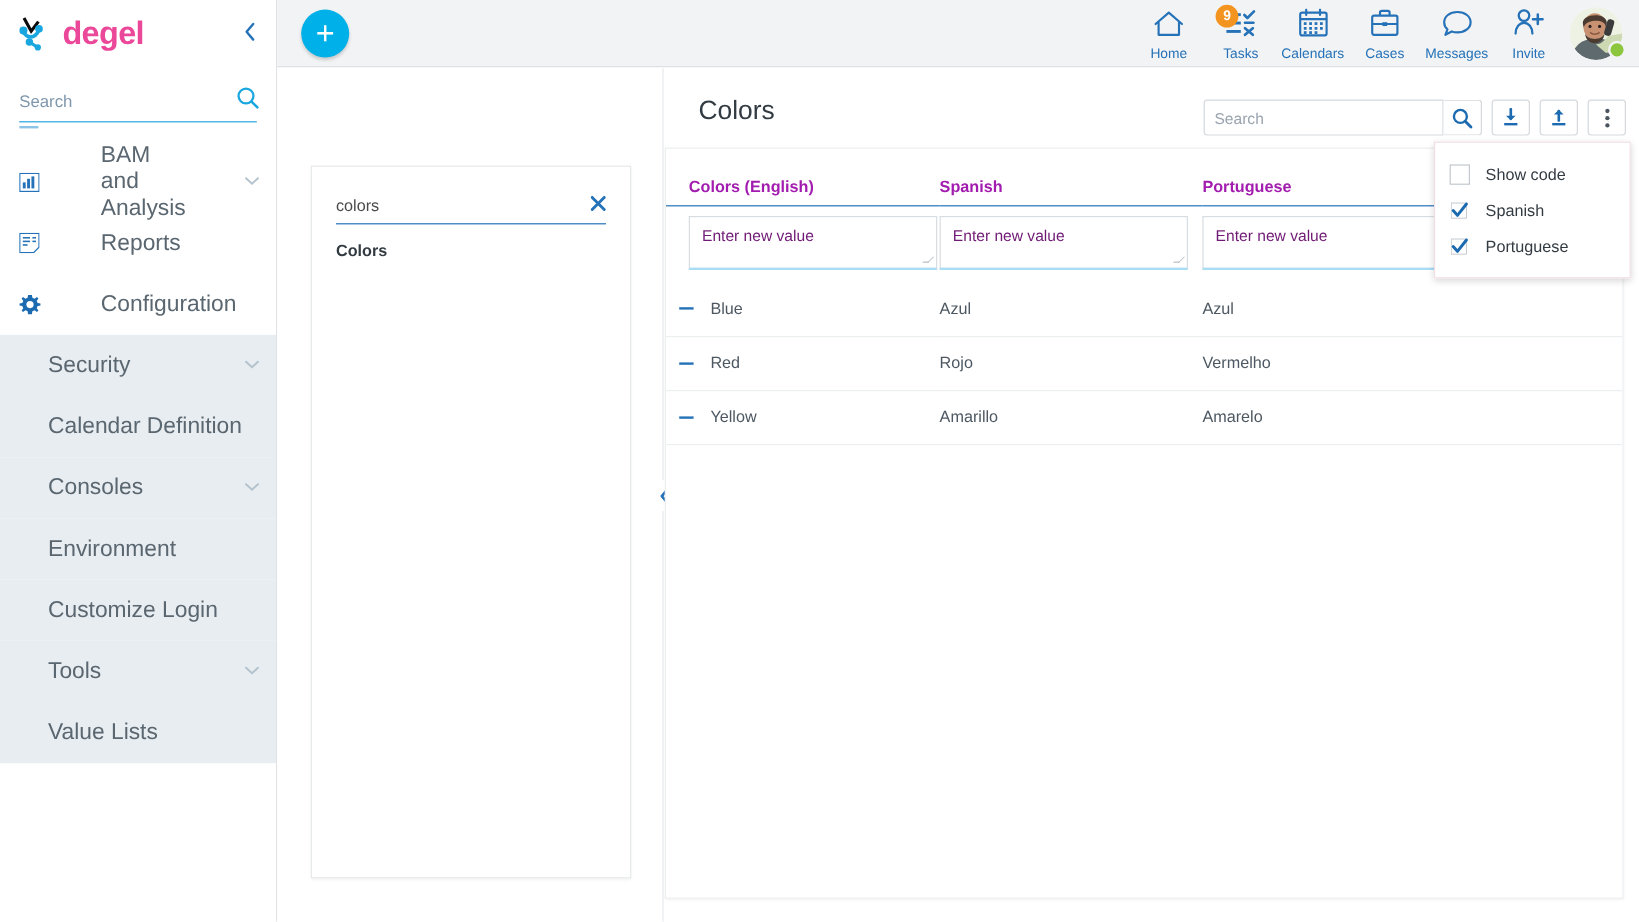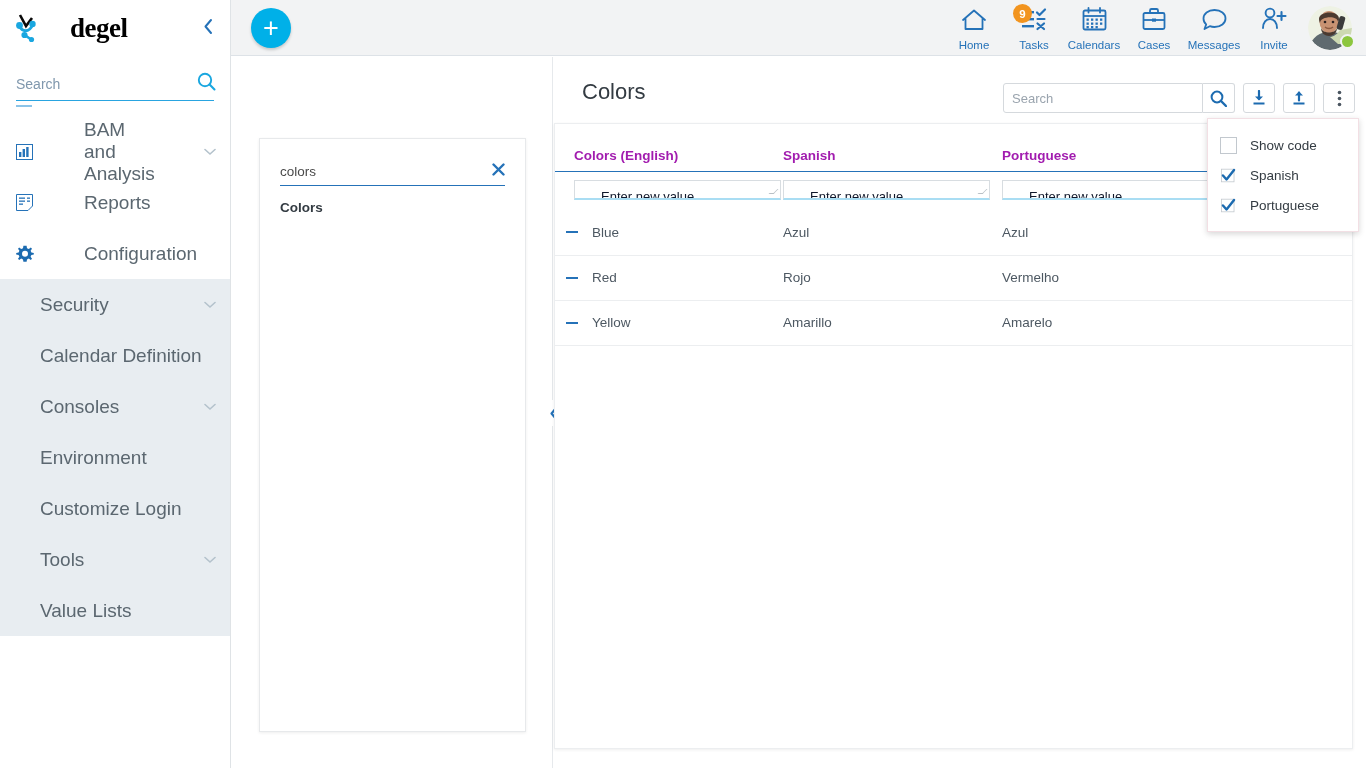--- a/index.html
+++ b/index.html
@@ -20,22 +20,22 @@
   }
   #brand {
     height: 56px;
     display: flex; align-items: center;
     padding: 0 14px 0 16px;
     background: #ffffff;
   }
   #brand .logo-mark { width: 34px; height: 32px; flex: 0 0 34px; }
   #brand .logo-word {
     font-size: 27px; font-weight: bold; letter-spacing: -0.5px;
-    color: #000000; margin-left: 20px;
-    font-family: Liberation Serif, serif;
+    color: #ec4899; margin-left: 2px;
+    font-family: Liberation Sans, sans-serif;
   }
   #collapse-sidebar {
     margin-left: auto; color: #2572b8; font-size: 18px;
     cursor: pointer; line-height: 1; padding: 4px 2px;
   }
 
   #sidebar-search {
     margin: 16px 16px 0 16px;
     border-bottom: 1px solid #29a4e0;
     display: flex; align-items: center;
@@ -199,21 +199,21 @@
     cursor: pointer; color: #1c6bb0;
   }
   #search-btn { border-left: 0; border-radius: 0 3px 3px 0; }
   #download-btn { margin-left: 8px; border-radius: 3px; }
   #upload-btn { margin-left: 8px; border-radius: 3px; }
   #more-btn { margin-left: 8px; border-radius: 3px; }
 
   
   #more-menu {
     position: absolute; right: 7px; top: 61px;
-    width: 152px; background: #fff;
+    width: 164px; background: #fff;
     border: 1px solid #f2dfe4;
     box-shadow: 0 2px 6px rgba(0,0,0,0.16);
     padding: 11px 0 11px 0;
     z-index: 40;
   }
   .menu-row {
     display: flex; align-items: center;
     height: 30px; padding: 0 12px;
     font-size: 13.5px; color: #333b42; cursor: pointer;
   }
@@ -237,24 +237,24 @@
     color: #a21caf; padding: 24px 0 8px 0;
     border-bottom: 1px solid #2572b8;
   }
   .tbl th.c0 { padding-left: 19px; width: 228px; }
   .tbl th.c1 { width: 219px; }
   .tbl th.c2 { width: 219px; }
   .tbl th.c3 { width: auto; }
   .newrow td { padding: 8px 0 10px 0; vertical-align: top; }
   .newrow td.c0 { padding-left: 19px; }
   .nv-input {
-    height: 20px; width: 207px;
+    height: 45px; width: 207px;
     border: 1px solid #d8dde1; border-bottom: 2px solid #a9ddf3;
     background: #fff; position: relative;
-    padding: 8px 26px; font-size: 13px; color: #0f172a;
+    padding: 8px 10px; font-size: 13px; color: #701a75;
     overflow: hidden;
   }
   .nv-input .rsz2 {
     position: absolute; right: 3px; bottom: 4px;
     width: 5px; height: 5px;
     border-bottom: 1px solid #b9c0c6; border-right: 1px solid #b9c0c6;
     transform: skewX(-45deg) translateX(-1px);
   }
   .drow td {
     border-bottom: 1px solid #eceef0;

